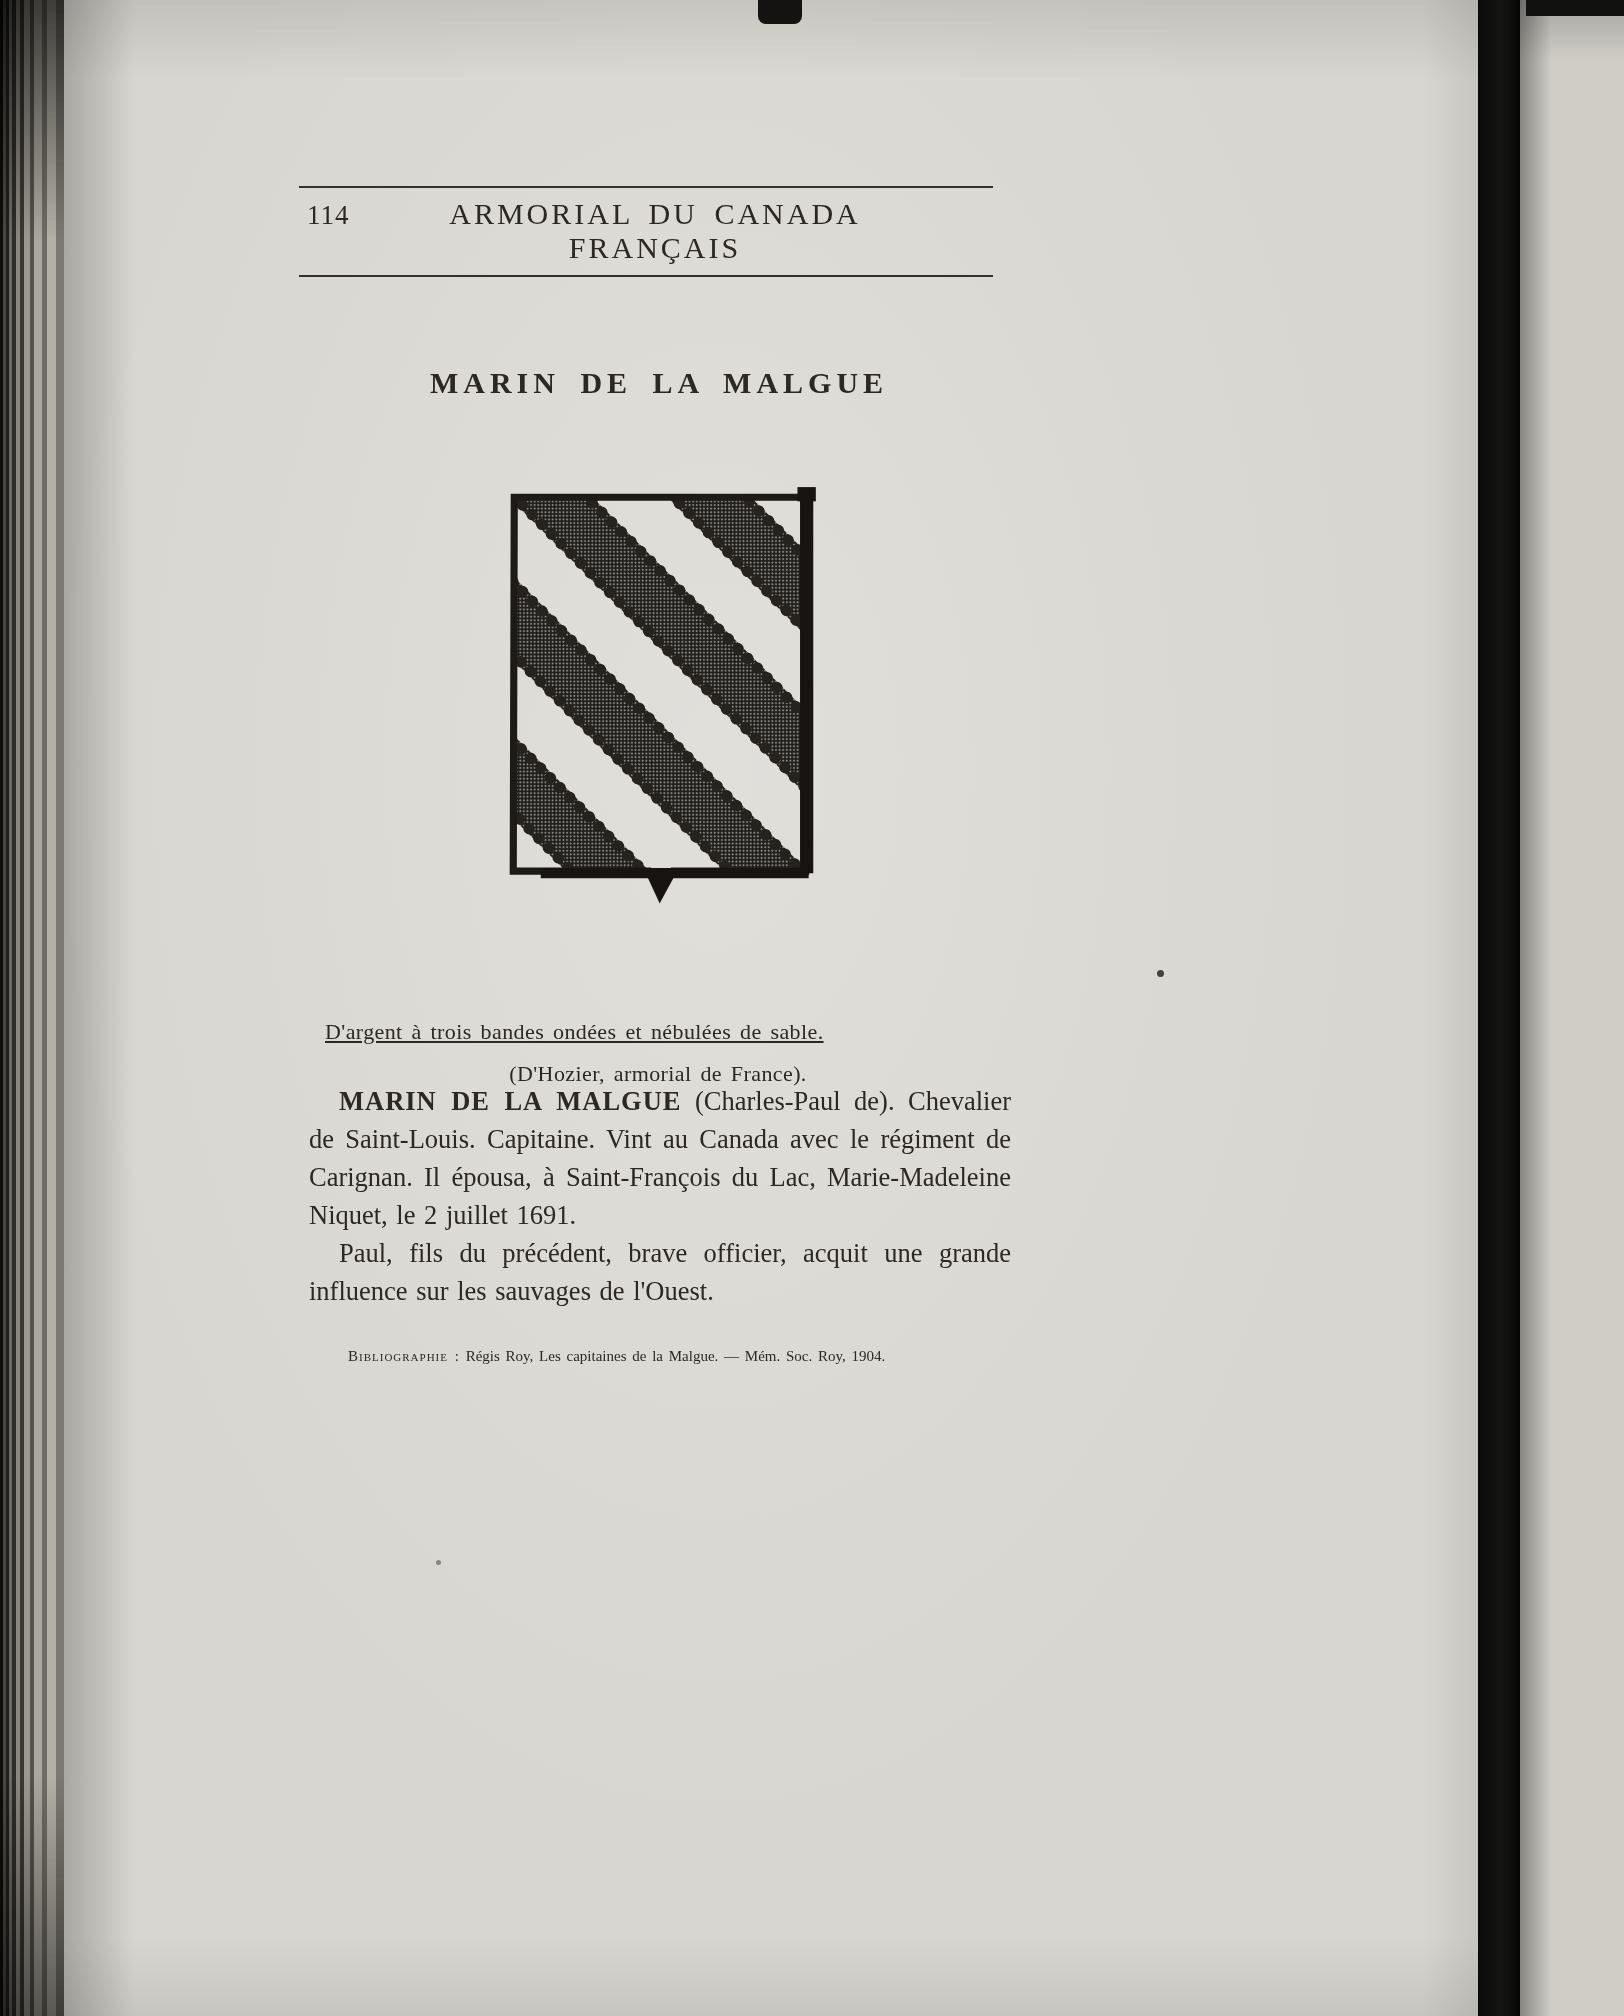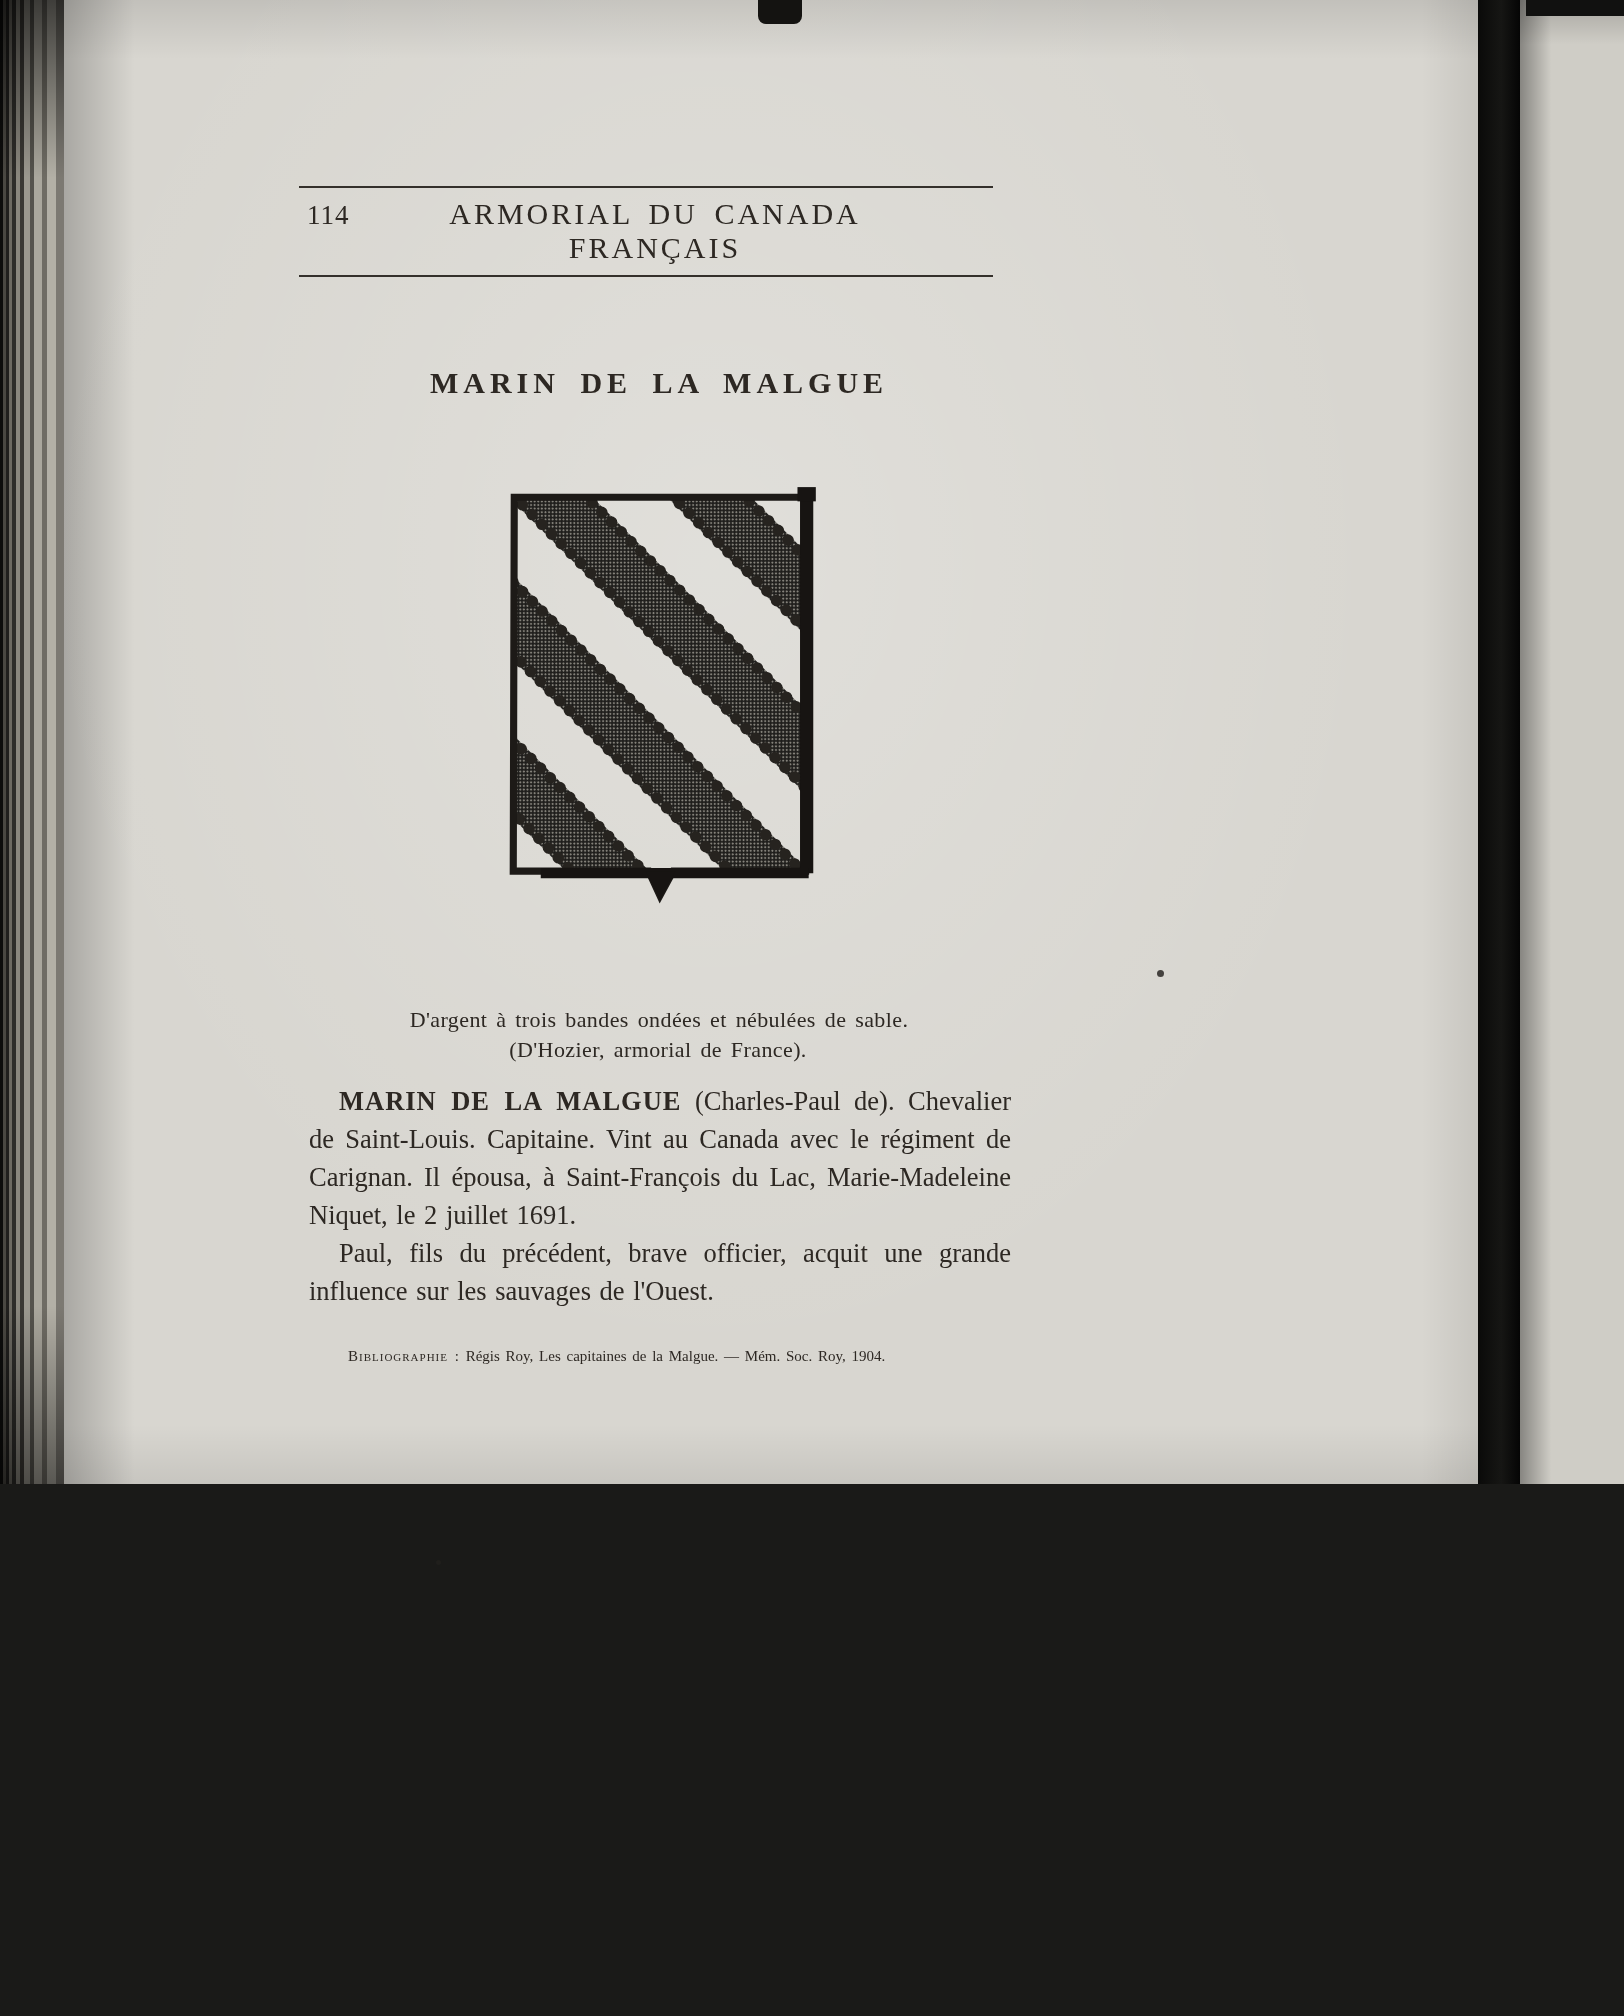--- a/index.html
+++ b/index.html
@@ -1,21 +1,21 @@
 <!DOCTYPE html>
 <html><head>
 <meta charset="utf-8">
 <style>
   html,body{margin:0;padding:0;}
   body{
     width:1624px;height:2016px;overflow:hidden;
     background:#1a1a18;
     font-family:"Liberation Serif","DejaVu Serif",serif;
   }
-  .scan{position:relative;width:1624px;height:1484px;}
+  .scan{position:relative;width:1624px;height:2016px;}
 
   
   .edge-left{
     position:absolute;left:0;top:0;bottom:0;width:64px;
     background:
       linear-gradient(to bottom, rgba(0,0,0,.65), rgba(0,0,0,0) 12%, rgba(0,0,0,0) 88%, rgba(0,0,0,.5)),
       repeating-linear-gradient(to right,
         #0d0d0c 0 3px, #4a4842 3px 6px, #21201e 6px 9px,
         #6d6a62 9px 12px, #2e2d2a 12px 16px, #8a877e 16px 20px,
         #3a3834 20px 24px, #9b988f 24px 30px, #55534d 30px 34px,
@@ -63,21 +63,21 @@
   .title{
     position:absolute;left:245px;top:366px;width:700px;margin:0;
     text-align:center;font-size:30px;font-weight:bold;letter-spacing:5px;word-spacing:8px;
   }
 
   
   .arms{position:absolute;left:436px;top:484px;width:326px;height:430px;}
 
   
   .blazon{position:absolute;left:245px;top:1003px;width:700px;font-size:22px;letter-spacing:.4px;word-spacing:3px;}
-  .blazon-line{text-align:center;margin:4px;}
+  .blazon-line{margin:16px;text-decoration:underline;}
   .blazon-src{text-align:center;margin:4px 16px 0;padding-right:2px;}
 
   
   .bodytext{position:absolute;left:245px;top:1082px;width:702px;font-size:26.5px;line-height:38px;word-spacing:2px;}
   .para{margin:0;text-align:justify;text-indent:30px;}
   .para b{letter-spacing:1px;}
   .biblio{margin:30px 9px 0;font-size:15px;line-height:32px;text-align:justify;text-indent:30px;word-spacing:2px;}
   .sc{font-variant:small-caps;letter-spacing:1px;}
 </style>
 </head>

